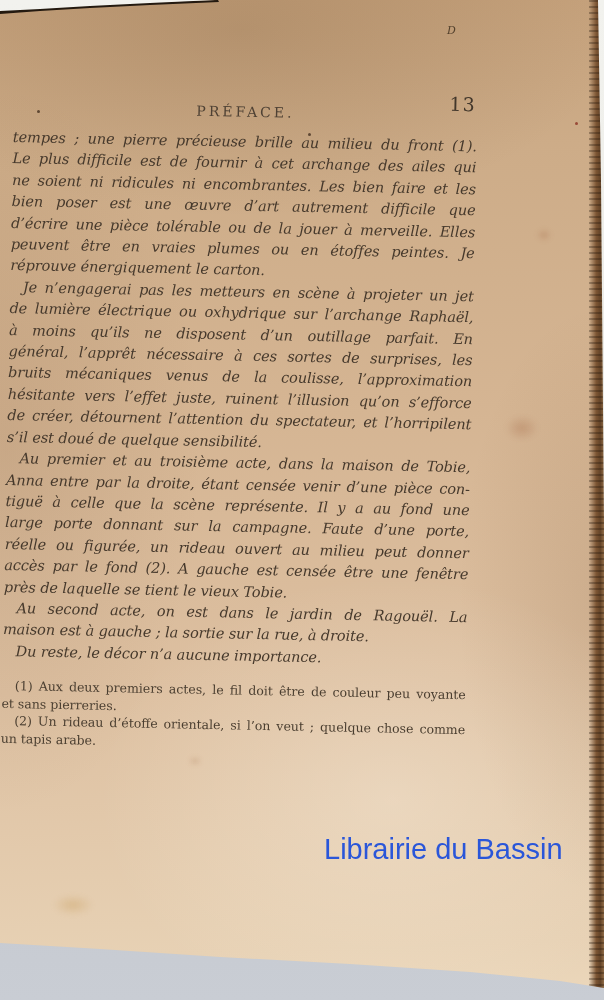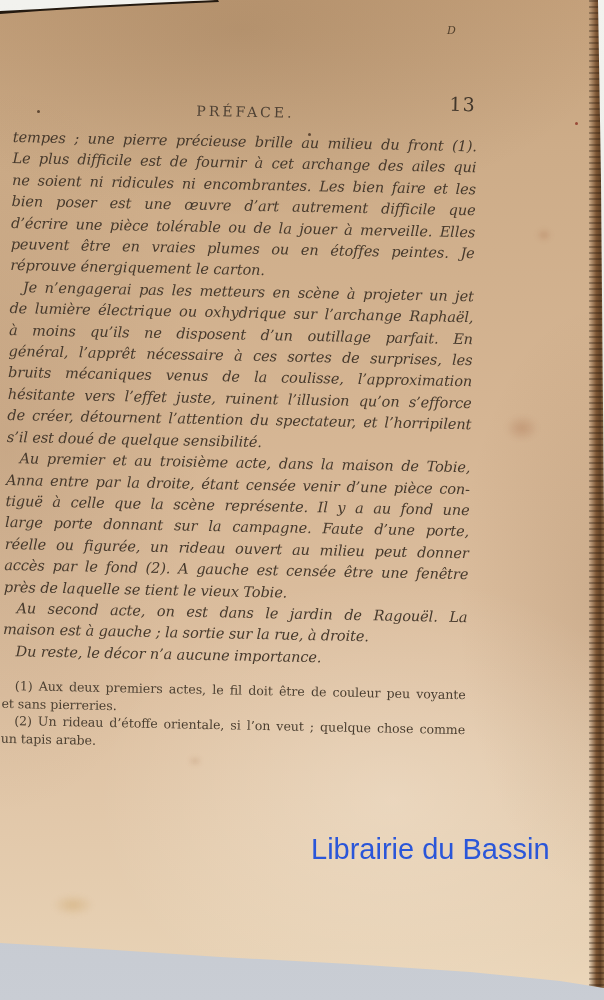--- a/index.html
+++ b/index.html
@@ -49,21 +49,21 @@
   }
   .pagenum { position:absolute; right:2px; top:0; font-size:19px; letter-spacing:1px; color:#42372b; }
   .body-text { margin-top:7px; font-style:italic; font-size:14.5px; line-height:21.4px; letter-spacing:-0.1px; }
   .para { margin:0; }
   .para.indent .line:first-child { text-indent:13px; }
   .line { text-align:left; }
   .line.stretch { text-align:justify; text-align-last:justify; }
   .footnotes { margin-top:15px; font-style:normal; font-size:12.5px; line-height:17.5px; color:#4a3e30; }
   .fn-para .line:first-child { text-indent:12px; }
   .watermark {
-    position:absolute; left:311px; top:832px;
+    position:absolute; left:324px; top:832px;
     font-family:"Liberation Sans", sans-serif;
     font-size:29px; line-height:1.2; color:#2a56d9; white-space:nowrap;
   }
   .ink-d { position:absolute; left:447px; top:24px; font-size:11px; font-style:italic; color:#52402c; }
   .speck { position:absolute; width:3px; height:3px; border-radius:50%; background:rgba(60,40,25,0.75); }
   .stain { position:absolute; border-radius:50%; filter:blur(2px); pointer-events:none; }
   .stain.s1 { left:505px; top:415px; width:34px; height:26px; background:radial-gradient(rgba(150,80,45,0.25), transparent 70%); }
   .stain.s2 { left:536px; top:228px; width:16px; height:14px; background:radial-gradient(rgba(150,80,45,0.22), transparent 70%); }
   .stain.s3 { left:52px;  top:894px; width:42px; height:22px; background:radial-gradient(rgba(190,140,60,0.28), transparent 70%); }
   .stain.s4 { left:188px; top:756px; width:14px; height:10px; background:radial-gradient(rgba(150,90,50,0.20), transparent 70%); }

